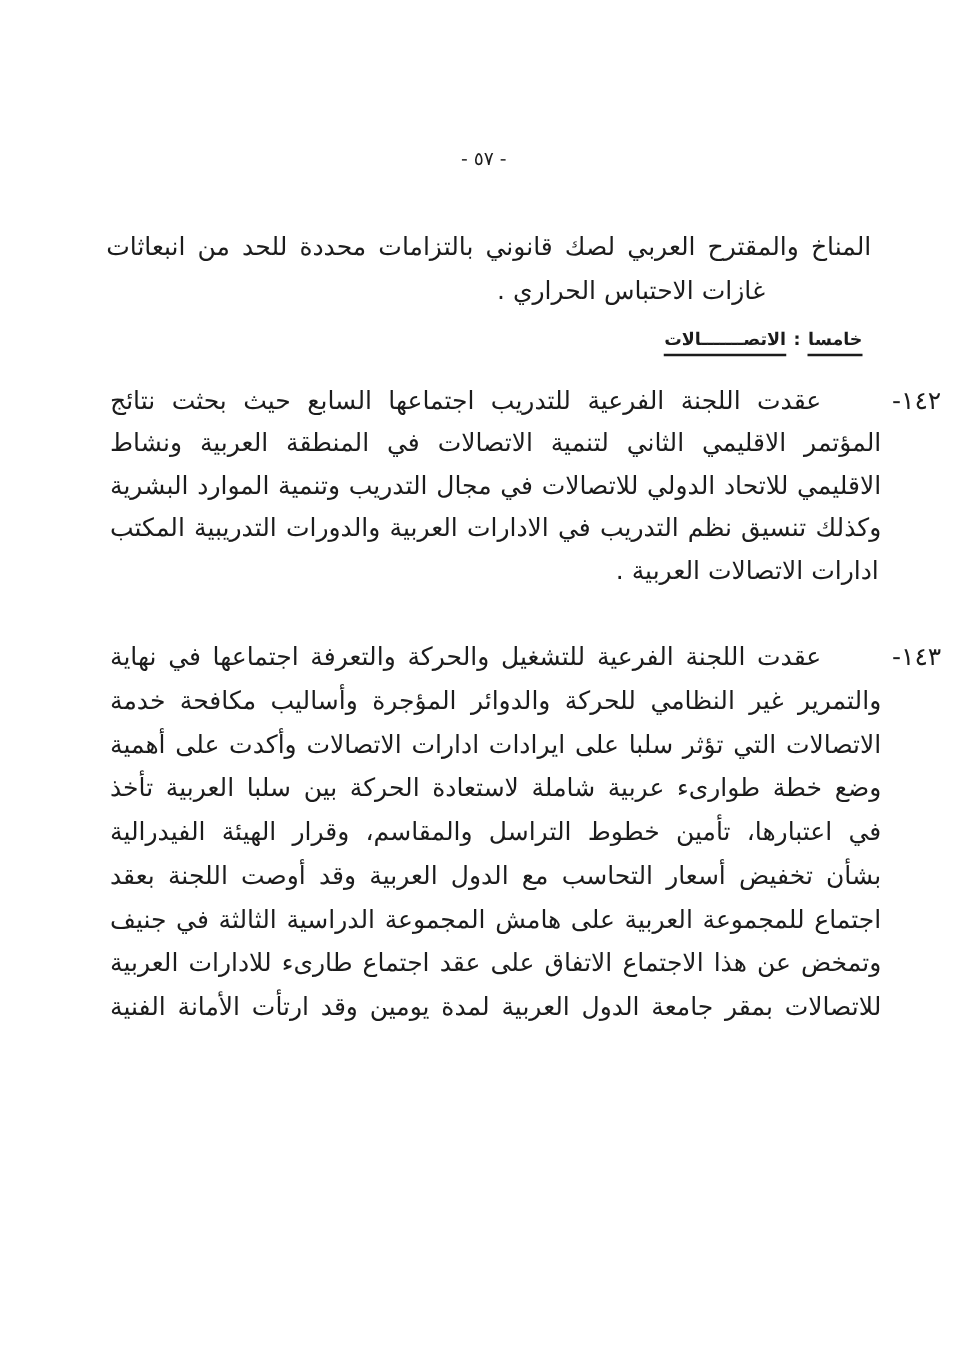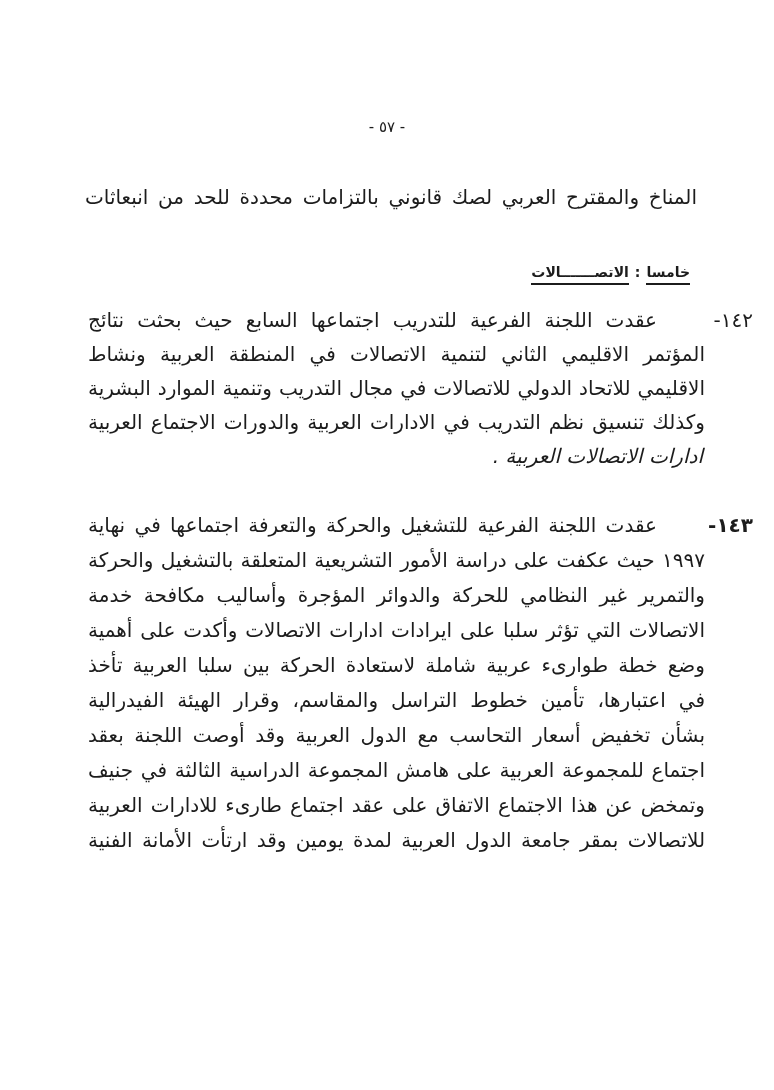--- a/index.html
+++ b/index.html
@@ -80,52 +80,52 @@
     top: 0;
     right: -48px;
     height: 34px;
     line-height: 34px;
     white-space: nowrap;
     direction: rtl;
   }
   .p142 { top: 303px; }
   .p142 .line { height: 34px; line-height: 34px; }
   .p143 { top: 508px; }
-  .p143 .para-number { height: 35px; line-height: 35px; font-weight: bold; }
+  .p143 .para-number { height: 35px; line-height: 35px; }
   .line.first { padding-left: 0; padding-right: 48px; }
-  .p142 .line.short { padding-right: 2px; font-style: italic; }
+  .p142 .line.short { padding-right: 2px; }
 </style>
 </head>
 <body>
 
 <div class="page">
 
   <div class="page-number">- ٥٧ -</div>
 
   <div class="intro">
     <div class="line">المناخ والمقترح العربي لصك قانوني بالتزامات محددة للحد من انبعاثات</div>
+    <div class="line short">غازات الاحتباس الحراري .</div>
   </div>
 
   <div class="heading">
     <span class="hw">خامسا</span><span class="hsep">:</span><span class="hw">الاتصـــــــالات</span>
   </div>
 
   <div class="numbered p142">
     <span class="para-number">١٤٢-</span>
     <div class="line first">عقدت اللجنة الفرعية للتدريب اجتماعها السابع حيث بحثت نتائج أعمال</div>
     <div class="line">المؤتمر الاقليمي الثاني لتنمية الاتصالات في المنطقة العربية ونشاط المكتب</div>
     <div class="line">الاقليمي للاتحاد الدولي للاتصالات في مجال التدريب وتنمية الموارد البشرية</div>
-    <div class="line">وكذلك تنسيق نظم التدريب في الادارات العربية والدورات الاجتماع العربية</div>
+    <div class="line">وكذلك تنسيق نظم التدريب في الادارات العربية والدورات التدريبية المكتب</div>
     <div class="line short">ادارات الاتصالات العربية .</div>
   </div>
 
   <div class="numbered p143">
     <span class="para-number">١٤٣-</span>
     <div class="line first">عقدت اللجنة الفرعية للتشغيل والحركة والتعرفة اجتماعها في نهاية مارس</div>
-    <div class="line">١٩٩٧ حيث عكفت على دراسة الأمور التشريعية المتعلقة بالتشغيل والحركة</div>
     <div class="line">والتمرير غير النظامي للحركة والدوائر المؤجرة وأساليب مكافحة خدمة اعادة</div>
     <div class="line">الاتصالات التي تؤثر سلبا على ايرادات ادارات الاتصالات وأكدت على أهمية</div>
     <div class="line">وضع خطة طوارىء عربية شاملة لاستعادة الحركة بين سلبا العربية تأخذ</div>
     <div class="line">في اعتبارها، تأمين خطوط التراسل والمقاسم، وقرار الهيئة الفيدرالية الامريكية</div>
     <div class="line">بشأن تخفيض أسعار التحاسب مع الدول العربية وقد أوصت اللجنة بعقد</div>
     <div class="line">اجتماع للمجموعة العربية على هامش المجموعة الدراسية الثالثة في جنيف</div>
     <div class="line">وتمخض عن هذا الاجتماع الاتفاق على عقد اجتماع طارىء للادارات العربية</div>
     <div class="line">للاتصالات بمقر جامعة الدول العربية لمدة يومين وقد ارتأت الأمانة الفنية</div>
   </div>
 

